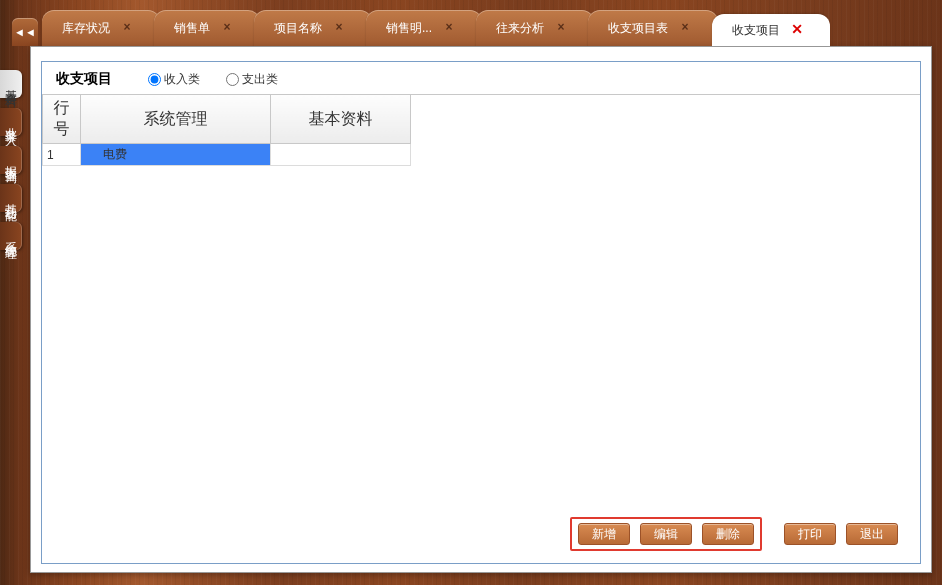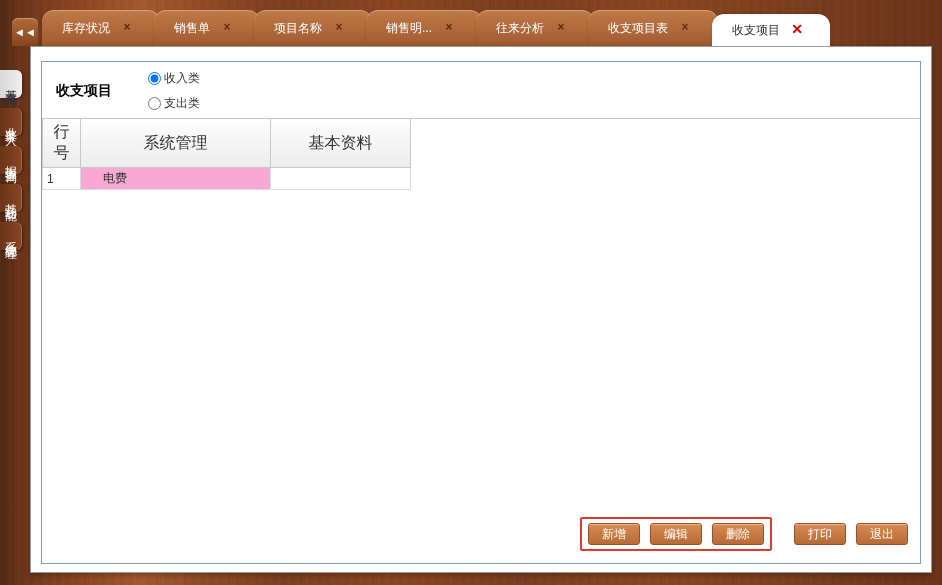--- a/index.html
+++ b/index.html
@@ -82,44 +82,44 @@
   .panel-inner {
     margin:14px 10px 8px 10px; flex:1; border:1px solid #7a9ec7;
     display:flex; flex-direction:column; position:relative;
     background:#fff;
   }
   .panel-header {
     display:flex; align-items:center; gap:18px;
     padding:8px 10px 6px 14px; font-size:13px;
   }
   .panel-title { font-weight:bold; font-size:14px; margin-right:18px; }
-  .radio-group { display:flex; gap:8px; align-items:center; font-size:12px; color:#333;flex-direction:column; }
+  .radio-group { display:flex; gap:26px; align-items:center; font-size:12px; color:#333; }
   .radio-group label { display:flex; align-items:center; gap:3px; cursor:pointer; }
 
   
   .grid {
     margin:0 0 0 0; border-top:1px solid #c8c8c8;
     font-size:12px; color:#333;
   }
   .grid table { border-collapse:collapse; }
   .grid th {
     background:linear-gradient(#fdfdfd,#ececec);
     border:1px solid #c8c8c8; border-top:none;
     font-weight:normal; padding:3px 4px; text-align:center;
     font-size:16px; color:#333;
   }
   .grid td {
     border:1px solid #dcdcdc; padding:2px 4px; height:18px;
   }
   .grid td.rownum { text-align:left; width:34px; }
-  .grid td.sel { background:#f9a8d4;padding-left:22px; }
+  .grid td.sel { background:#3b82f6;padding-left:22px; }
 
   
   .btnbar {
-    position:absolute; right:12px; bottom:12px; display:flex; gap:10px; align-items:center;
+    position:absolute; right:22px; bottom:12px; display:flex; gap:10px; align-items:center;
   }
   .btn {
     min-width:52px; height:22px; padding:0 12px;
     background:linear-gradient(#d88b52,#b86a36);
     border:1px solid #9c5228; border-radius:3px;
     color:#fff; font-size:12px; cursor:pointer;
     box-shadow: inset 0 1px 0 rgba(255,255,255,0.4);
     display:flex; align-items:center; justify-content:center;
   }
   .highlight-box {

